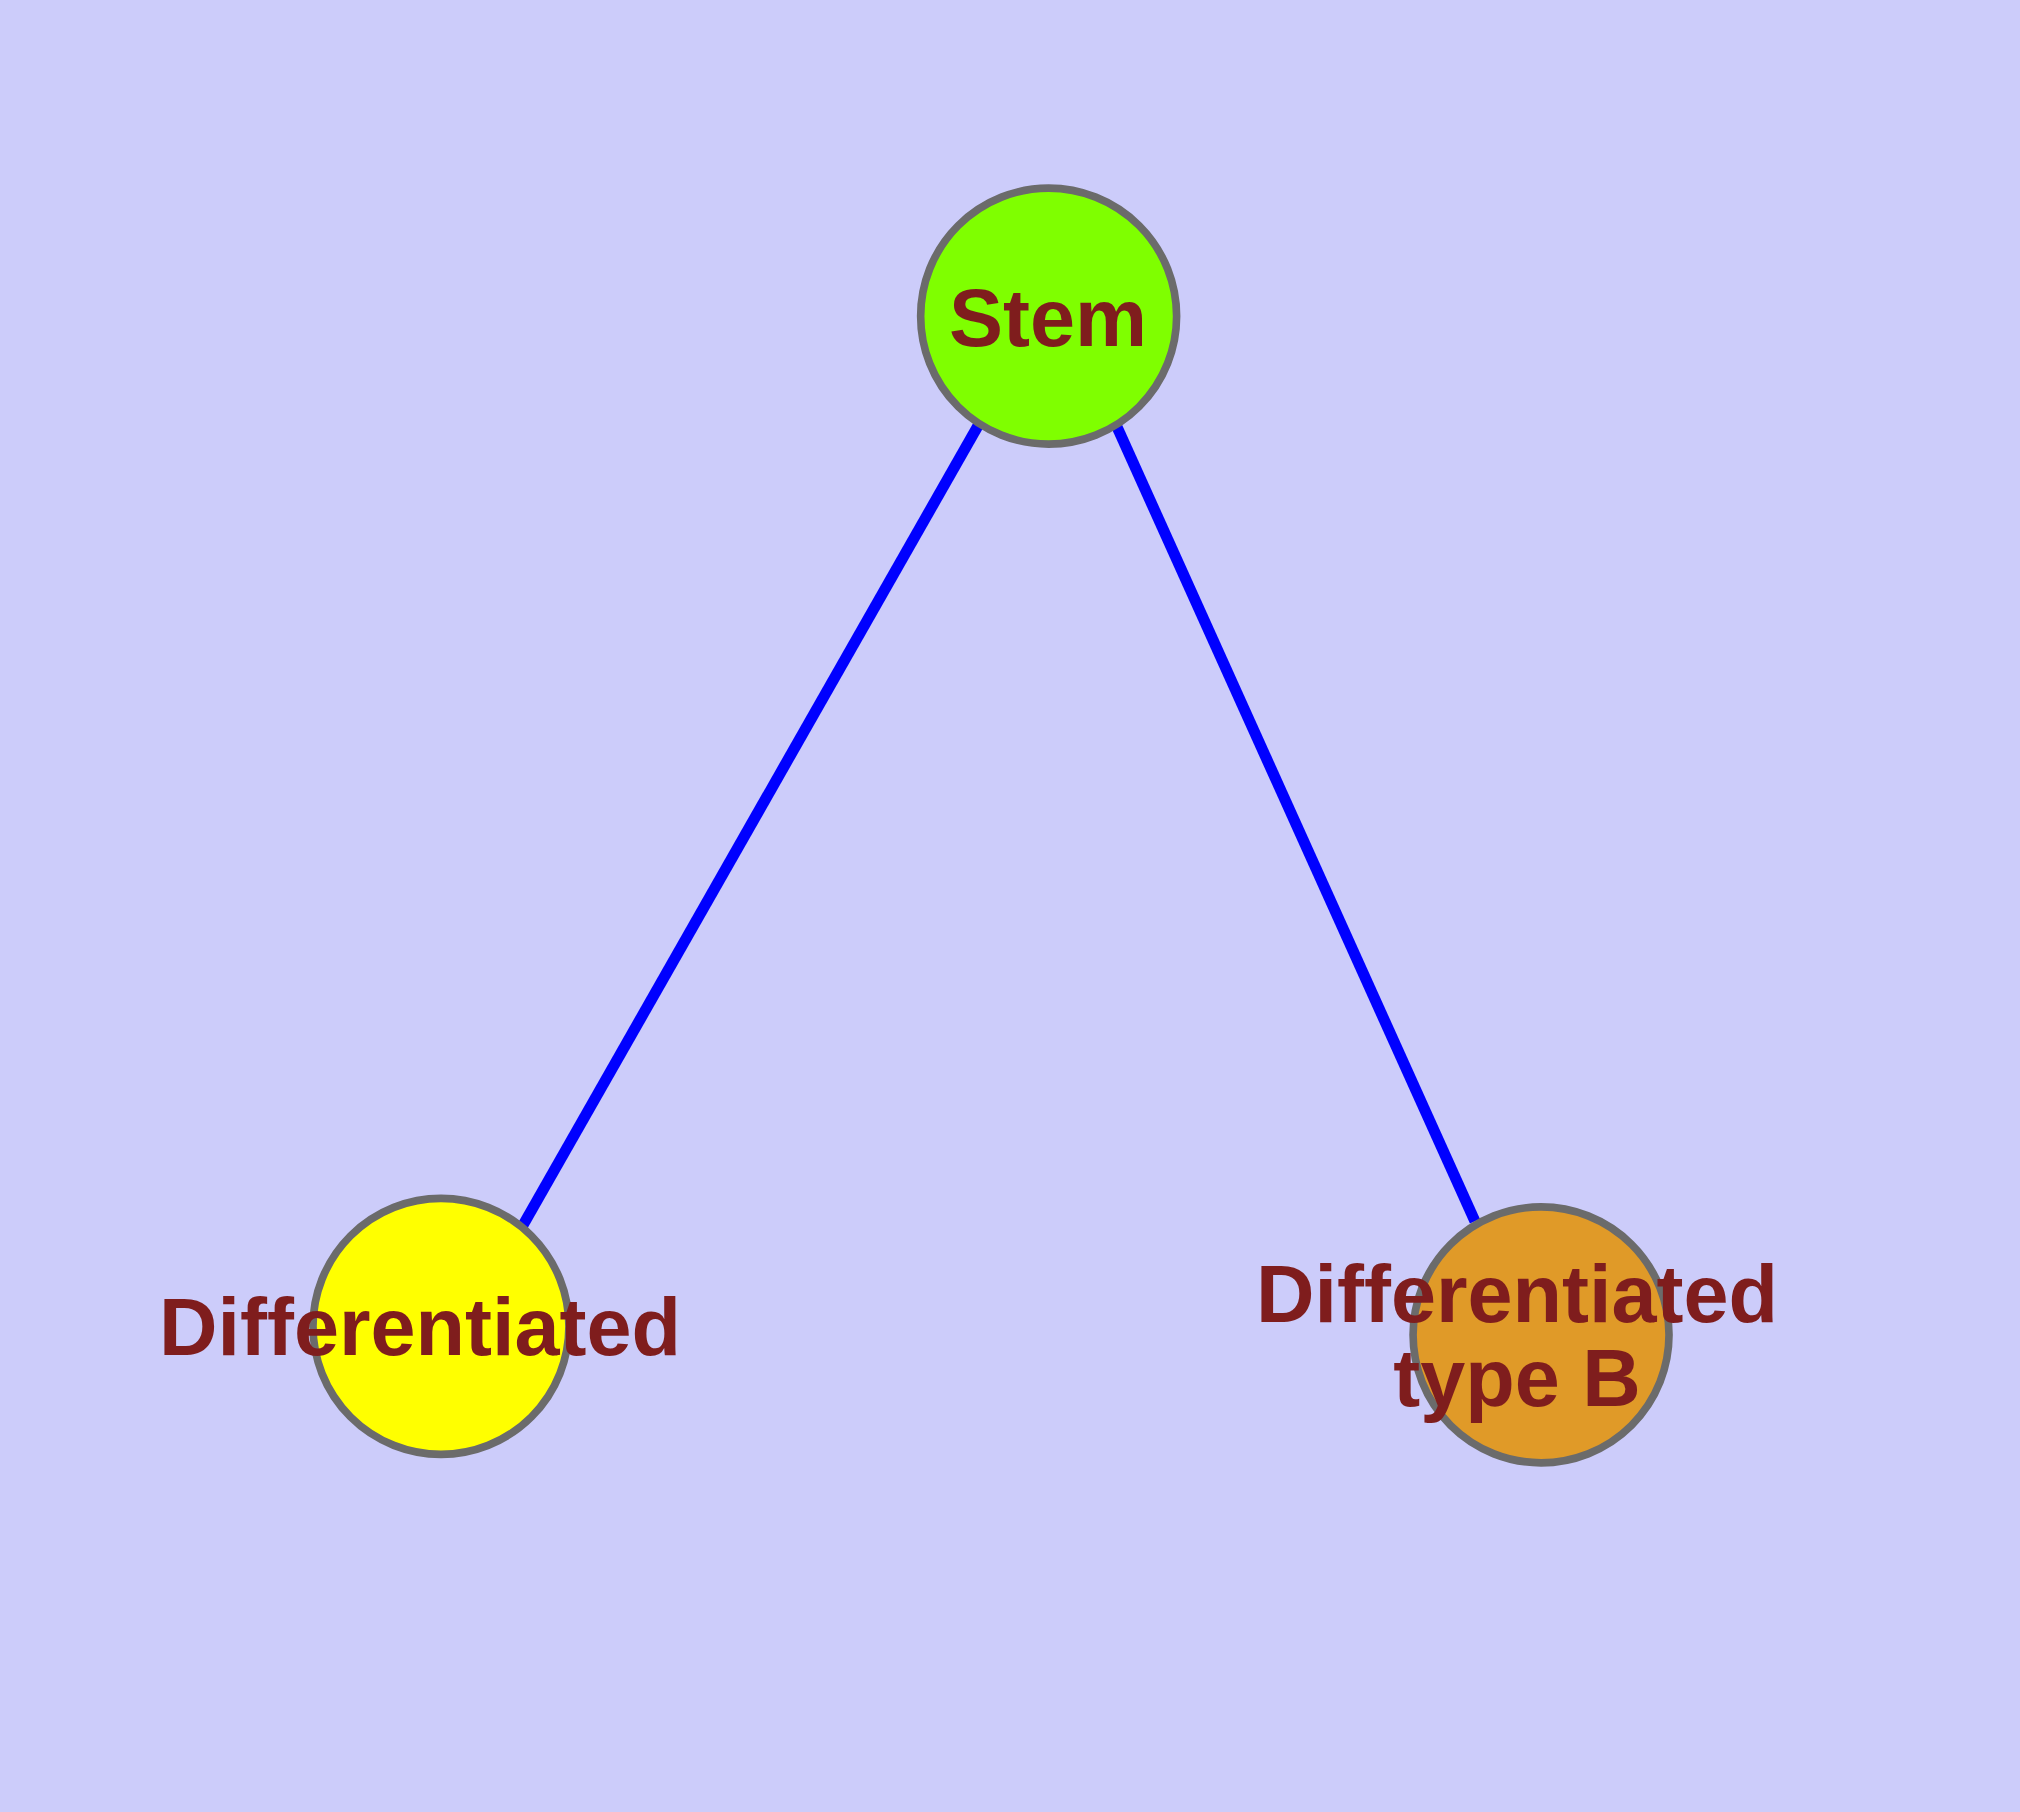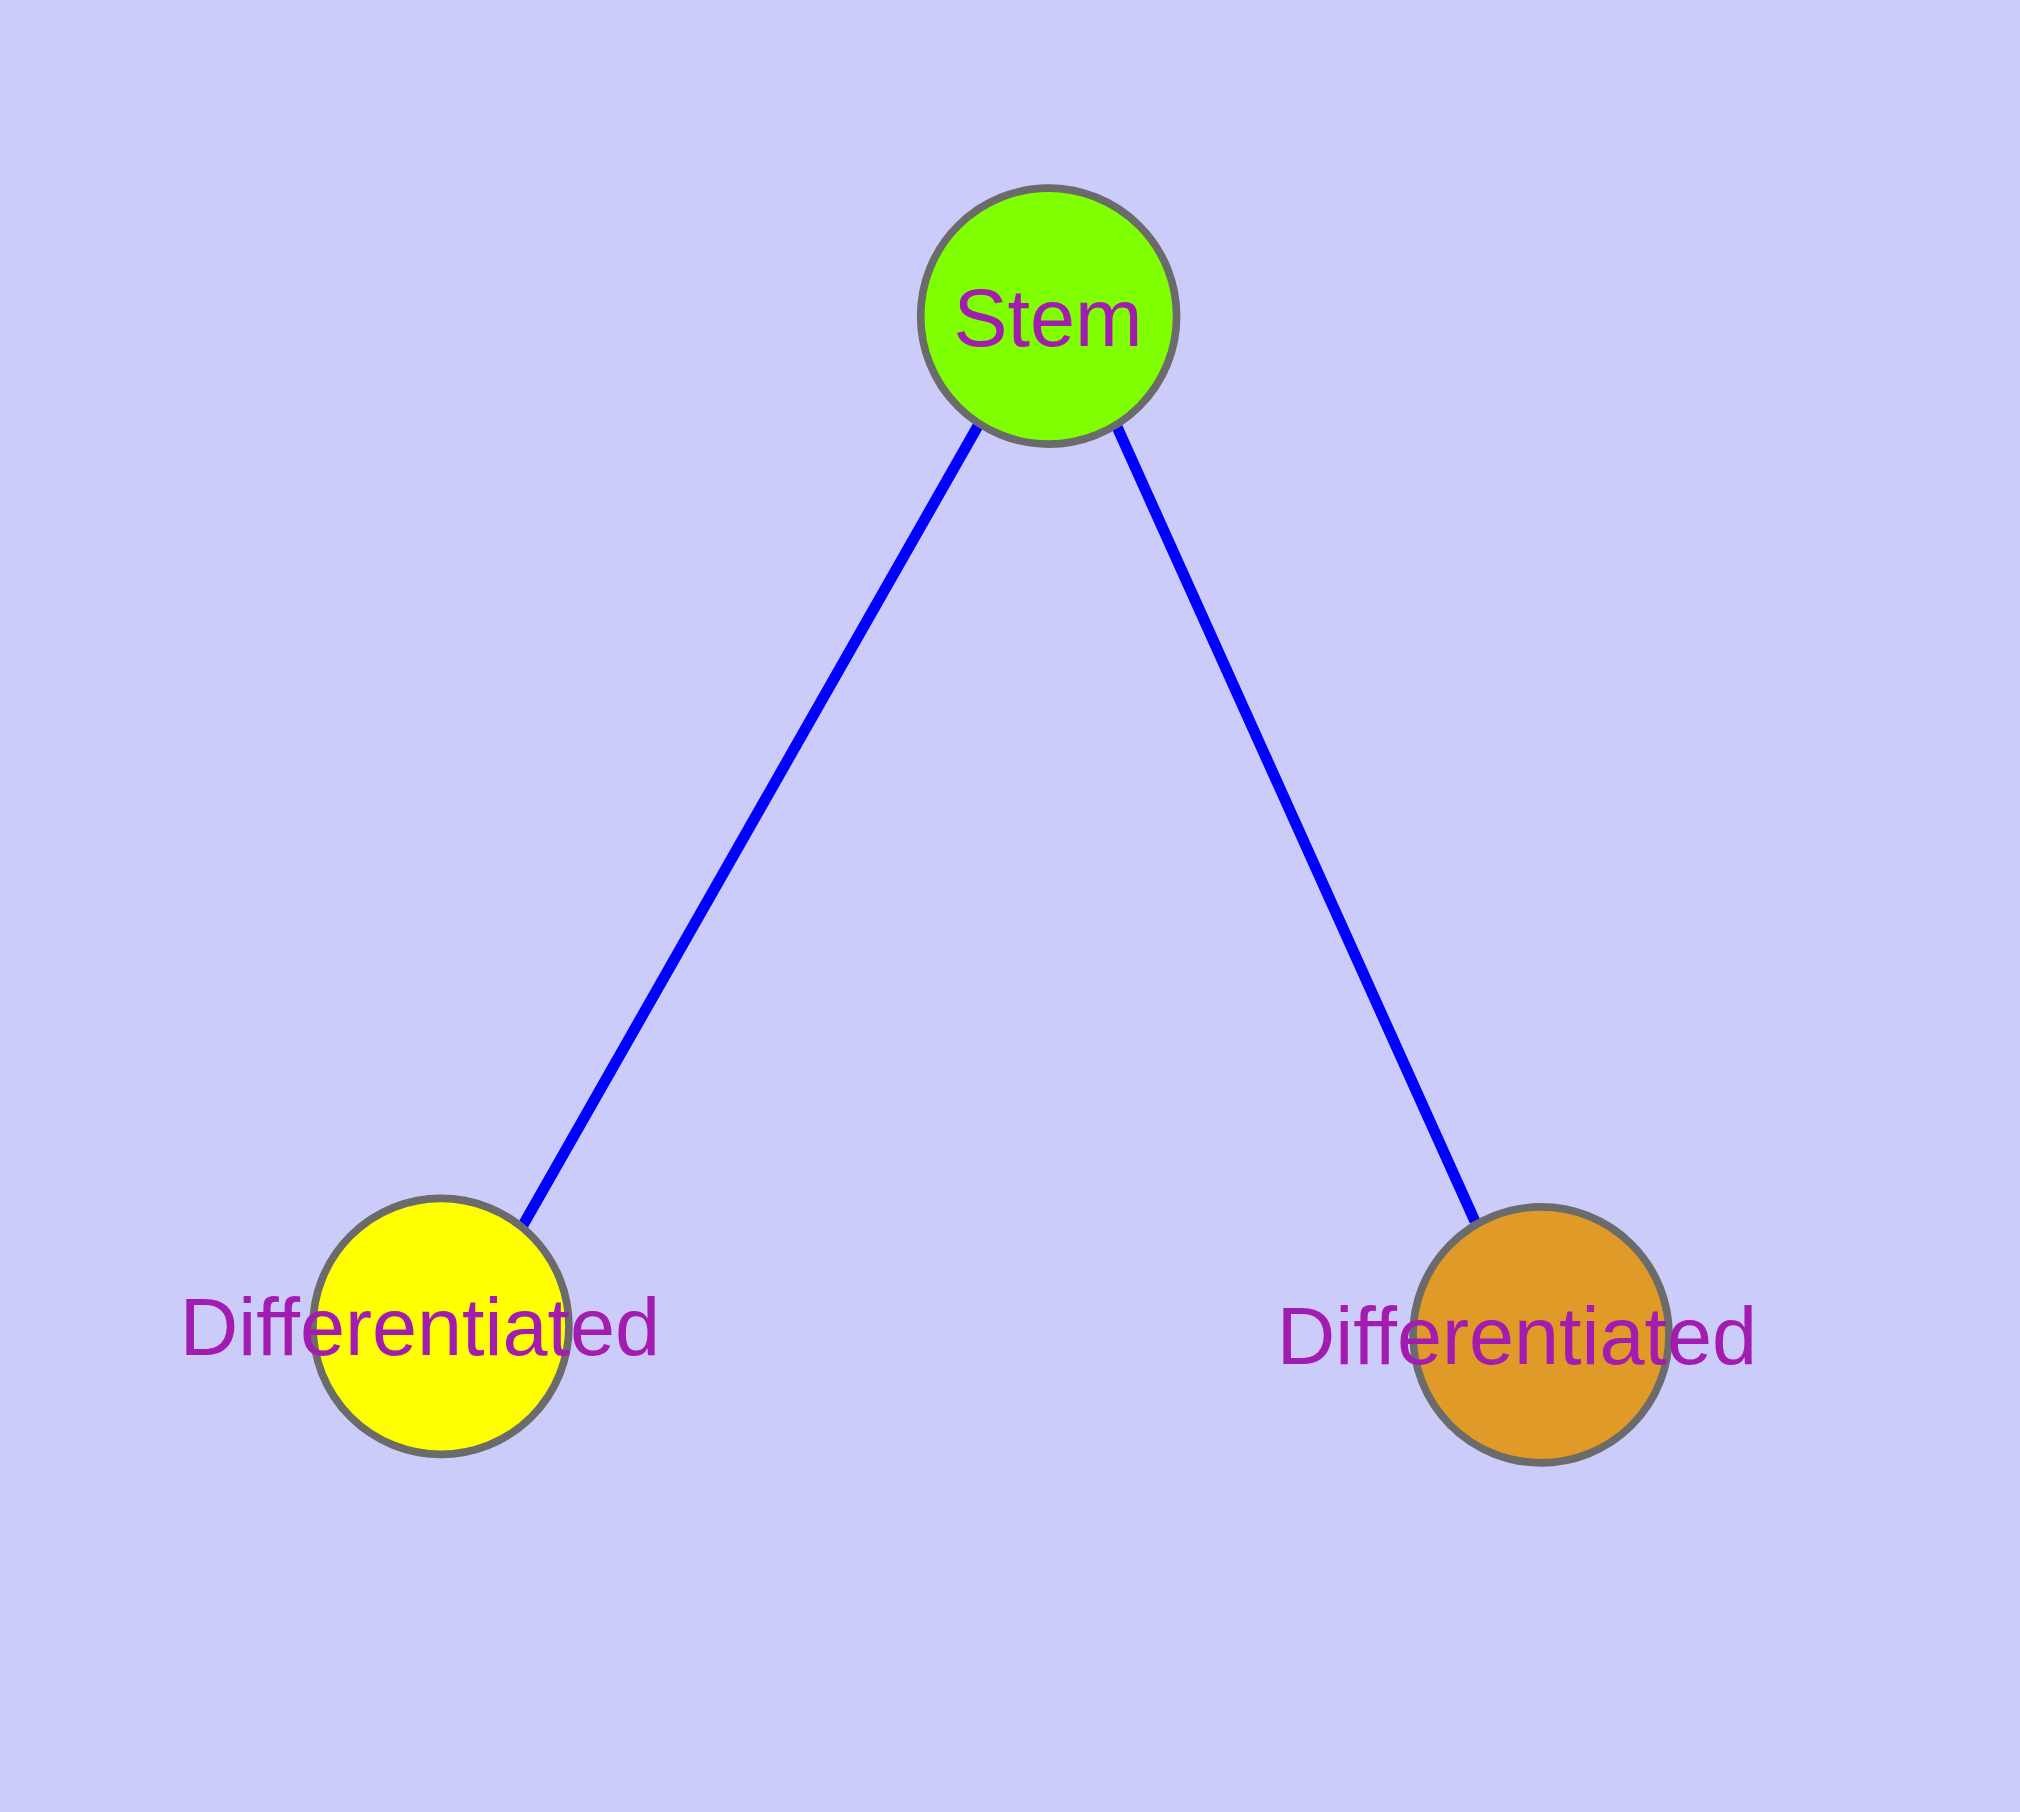--- a/index.html
+++ b/index.html
@@ -22,24 +22,24 @@
   #graph-svg {
     position: absolute;
     left: 0;
     top: 0;
     width: 2021px;
     height: 1812px;
   }
   .node-label {
     position: absolute;
     font-family: "Liberation Sans", sans-serif;
-    font-weight: normal;
+    font-weight: bold;
     font-size: 81px;
     line-height: 1.04;
-    color: #a21caf;
+    color: #7f1d1d;
     text-align: center;
     white-space: pre;
     user-select: none;
     transform: translate(-50%, -50%);
   }
 </style>
 </head>
 <body>
 
 <div id="canvas" style="background: rgb(204, 204, 250);">
@@ -52,17 +52,17 @@
     <g id="nodes-layer">
         <circle cx="1237" cy="373" r="151" fill="#7fff00" stroke="#6b6b6b" stroke-width="9"></circle>
         <circle cx="520" cy="1565" r="151" fill="#ffff00" stroke="#6b6b6b" stroke-width="9"></circle>
         <circle cx="1818" cy="1575" r="151" fill="#e09a28" stroke="#6b6b6b" stroke-width="9"></circle>
       </g>
   </svg>
 
   <div id="labels-layer">
       <div class="node-label" style="left: 1048px; top: 318px;"><span>Stem</span></div>
       <div class="node-label" style="left: 420px; top: 1327px;"><span>Differentiated</span><br></div>
-      <div class="node-label" style="left: 1517px; top: 1336px;"><span>Differentiated</span><br></div>
+      <div class="node-label" style="left: 1517px; top: 1336px;"><span>Differentiated</span><br><span>type B</span></div>
     </div>
 
 </div>
 
 
 </body></html>

